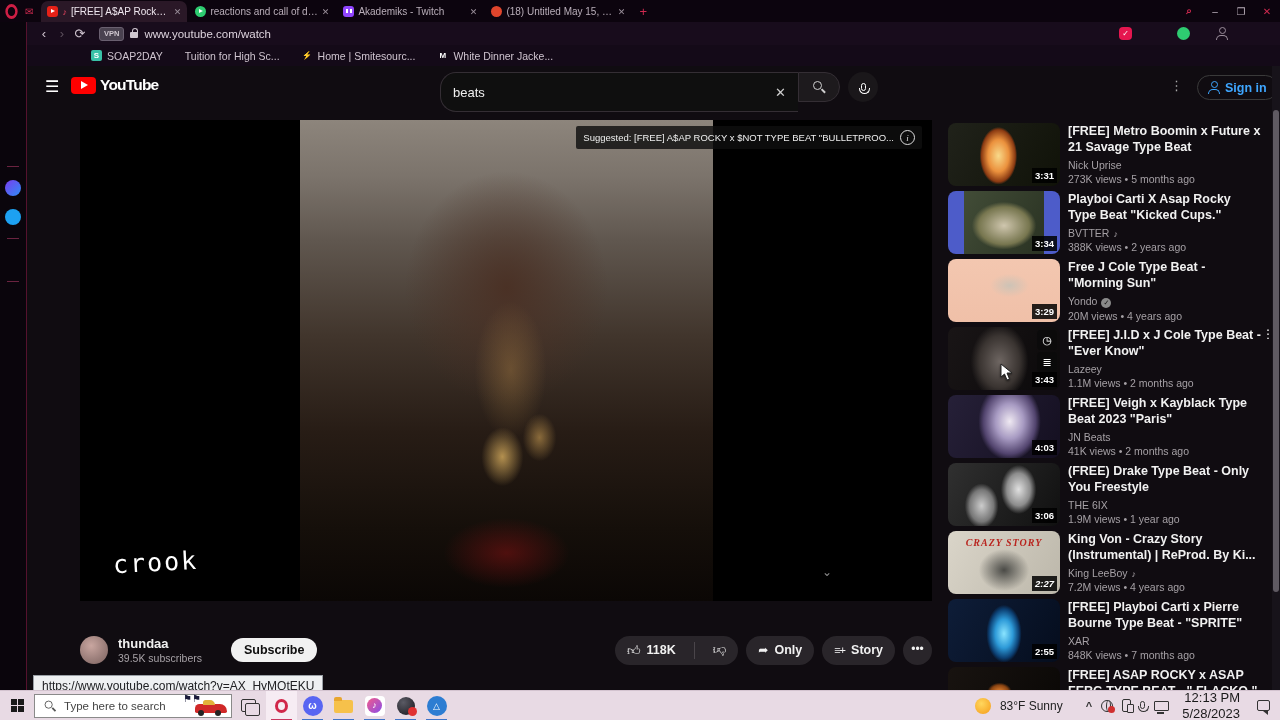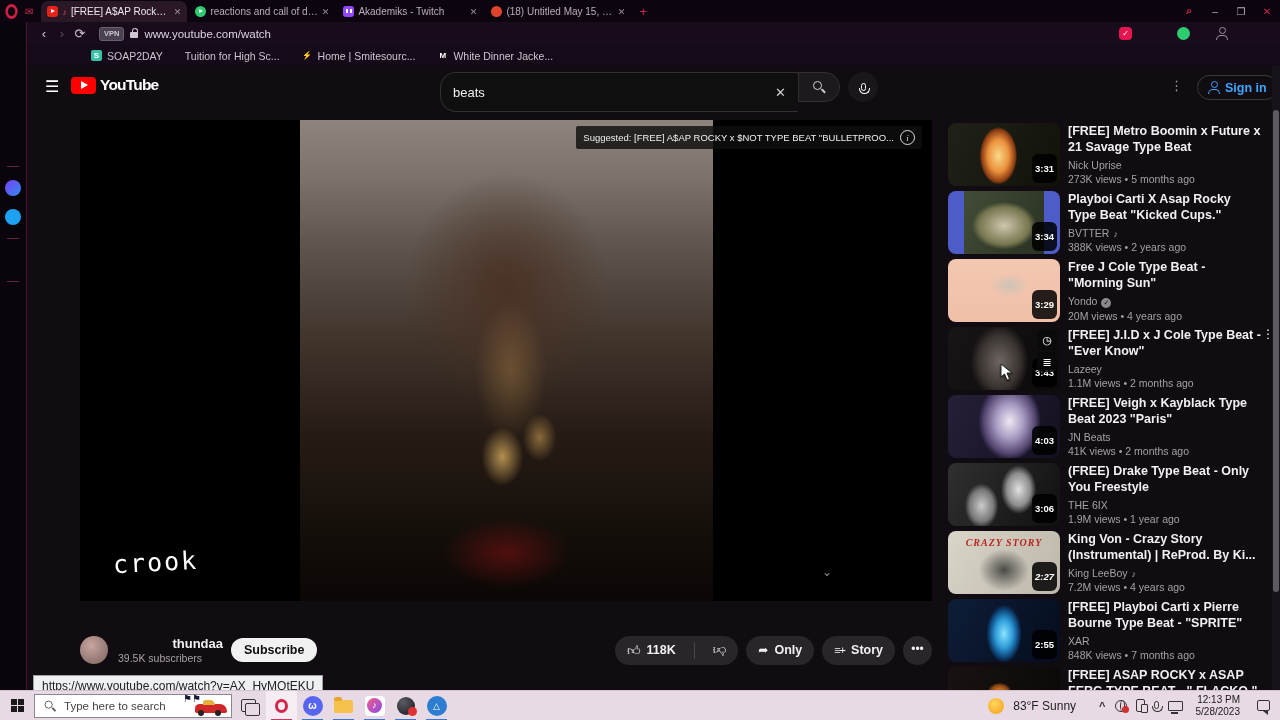--- a/index.html
+++ b/index.html
@@ -101,41 +101,41 @@
   .suggest-text{color:#efefef;font-size:9.5px;}
   .info-circle{width:15px;height:15px;border:1.4px solid #ddd;border-radius:50%;color:#ddd;font-size:9px;line-height:14px;text-align:center;font-family:"Liberation Serif",serif;font-style:italic;}
   .crook-mark{position:absolute;left:33px;top:428px;color:#fff;font-size:25px;font-family:"DejaVu Sans Mono",monospace;
               letter-spacing:2px;transform:rotate(-3deg);}
   .player-chev{position:absolute;right:100px;bottom:22px;color:#8a8a8a;font-size:12px;}
 
   .video-title{position:absolute;left:53px;top:544px;color:#f1f1f1;font-size:16px;font-weight:bold;}
   .channel-row{position:absolute;left:53px;top:566px;width:852px;height:36px;display:flex;align-items:center;}
   .avatar{width:28px;height:28px;border-radius:50%;background:radial-gradient(circle at 40% 35%,#c9a6a0 0%,#9c7f7b 55%,#7c625f 100%);flex:none;}
   .ch-meta{margin-left:10px;width:105px;}
-  .ch-name{color:#f1f1f1;font-size:13px;font-weight:bold;text-align:right;}
+  .ch-name{color:#f1f1f1;font-size:13px;font-weight:bold;}
   .ch-subs{color:#a7a2a7;font-size:10.5px;margin-top:1px;}
   .subscribe{height:24px;background:#f1f1f1;color:#0f0f0f;font-size:12.5px;font-weight:bold;border-radius:13px;
              display:flex;align-items:center;padding:0 13px;margin-left:8px;}
   .actions{margin-left:auto;display:flex;align-items:center;gap:8px;}
   .pill{height:29px;background:#29252a;border-radius:15px;display:flex;align-items:center;color:#f1f1f1;font-size:12.5px;font-weight:bold;padding:0 12px;gap:6px;}
   .like-pill{padding:0;}
   .like-seg{display:flex;align-items:center;gap:6px;padding:0 12px;}
   .seg-div{width:1px;height:17px;background:#4a454a;}
   .dislike-seg{padding:0 12px;}
   .thumb-ico{font-size:13px;font-weight:normal;}
   .flipv{display:inline-block;transform:scaleY(-1);}
   .share-ico{font-size:12px;font-weight:normal;}
   .save-ico{font-size:11px;font-weight:normal;letter-spacing:-1px;}
   .more-circle{width:29px;height:29px;border-radius:50%;background:#29252a;color:#f1f1f1;text-align:center;line-height:27px;font-size:12px;}
 
   
   .suggestions{position:absolute;left:921px;top:57px;width:326px;}
   .sug{display:flex;margin-bottom:5px;height:63px;}
   .sug-thumb{position:relative;width:112px;height:63px;border-radius:8px;flex:none;background:#222;overflow:hidden;}
-  .dur{position:absolute;right:3px;bottom:3px;background:rgba(0,0,0,.85);color:#fff;font-size:9.5px;font-weight:bold;border-radius:6px;padding:9px 3px;}
+  .dur{position:absolute;right:3px;bottom:3px;background:rgba(0,0,0,.85);color:#fff;font-size:9.5px;font-weight:bold;border-radius:0;padding:2px 3px;}
   .thumb-label{position:absolute;left:0;right:0;top:6px;text-align:center;color:#b9251f;font-size:10px;font-weight:bold;font-family:"Liberation Serif",serif;letter-spacing:1px;}
   .hover-icons{position:absolute;right:3px;top:3px;display:flex;flex-direction:column;gap:2px;}
   .hov{width:20px;height:20px;background:rgba(10,10,10,.85);border-radius:4px;color:#fff;font-size:11px;text-align:center;line-height:20px;}
   .sug .cursor{position:absolute;left:52px;top:36px;}
   .sug-text{padding-left:8px;flex:1;min-width:0;position:relative;}
   .sug-title{color:#f1f1f1;font-size:12.5px;font-weight:bold;line-height:1.3;display:-webkit-box;-webkit-line-clamp:2;-webkit-box-orient:vertical;overflow:hidden;padding-right:12px;}
   .kebab{position:absolute;right:0;top:0;color:#fff;font-size:12px;}
   .sug-channel{color:#a5a0a5;font-size:10.5px;margin-top:3px;display:flex;align-items:center;gap:4px;}
   .vbadge::before{content:"✓";display:inline-block;background:#8a8a8a;color:#111;border-radius:50%;width:10px;height:10px;font-size:7px;line-height:10px;text-align:center;}
   .mbadge::before{content:"♪";font-size:9px;color:#a5a0a5;}
@@ -183,21 +183,21 @@
   .tray-chev{font-size:11px;font-weight:bold;color:#333;}
   .tr-globe{width:12px;height:12px;border:1.4px solid #333;border-radius:50%;position:relative;}
   .tr-globe::before{content:"";position:absolute;left:4px;top:-1px;bottom:-1px;width:3px;border-left:1px solid #333;border-right:1px solid #333;border-radius:50%;}
   .tr-globe::after{content:"";position:absolute;right:-3px;bottom:-2px;width:7px;height:7px;background:#d02f2f;border-radius:50%;}
   .tr-phone{width:9px;height:13px;border:1.4px solid #333;border-radius:2px;position:relative;}
   .tr-phone::after{content:"";position:absolute;right:-4px;bottom:-2px;width:5px;height:7px;border:1.2px solid #333;border-radius:1px;background:#e8dae4;}
   .tr-mic{width:5px;height:8px;border:1.3px solid #333;border-radius:3px;position:relative;margin-top:-2px;}
   .tr-mic::after{content:"";position:absolute;left:-3px;top:4px;width:9px;height:5px;border:1.3px solid #333;border-top:none;border-radius:0 0 6px 6px;}
   .tr-cast{width:15px;height:10px;border:1.4px solid #333;border-radius:1px;position:relative;}
   .tr-cast::after{content:"";position:absolute;left:2px;bottom:-4px;width:7px;height:1.5px;background:#333;}
-  .clockblock{text-align:right;font-size:10px;line-height:1.2;color:#1a1a1a;margin-left:4px;}
+  .clockblock{text-align:right;font-size:13px;line-height:1.2;color:#1a1a1a;margin-left:4px;}
   .tr-notif{width:13px;height:11px;border:1.5px solid #333;border-radius:2px;position:relative;margin-left:8px;margin-right:2px;}
   .tr-notif::after{content:"";position:absolute;right:1px;bottom:-4.5px;border-top:4px solid #333;border-left:5px solid transparent;}
 </style>
 </head>
 <body>
 
 <div class="screen">
 
   <div class="titlebar">
     <div class="opera-logo"></div>

